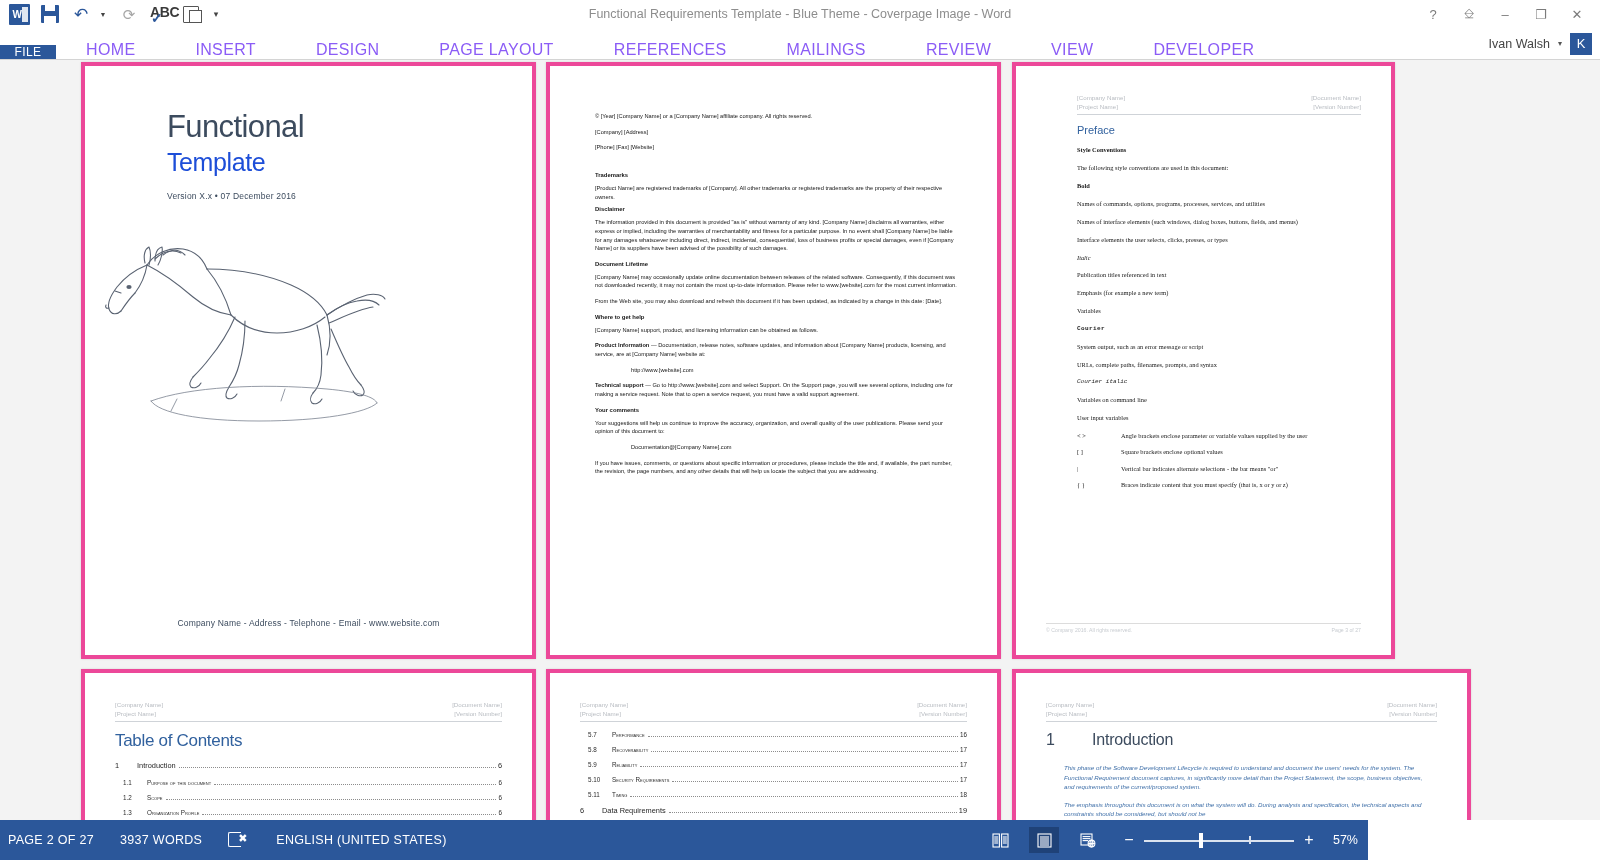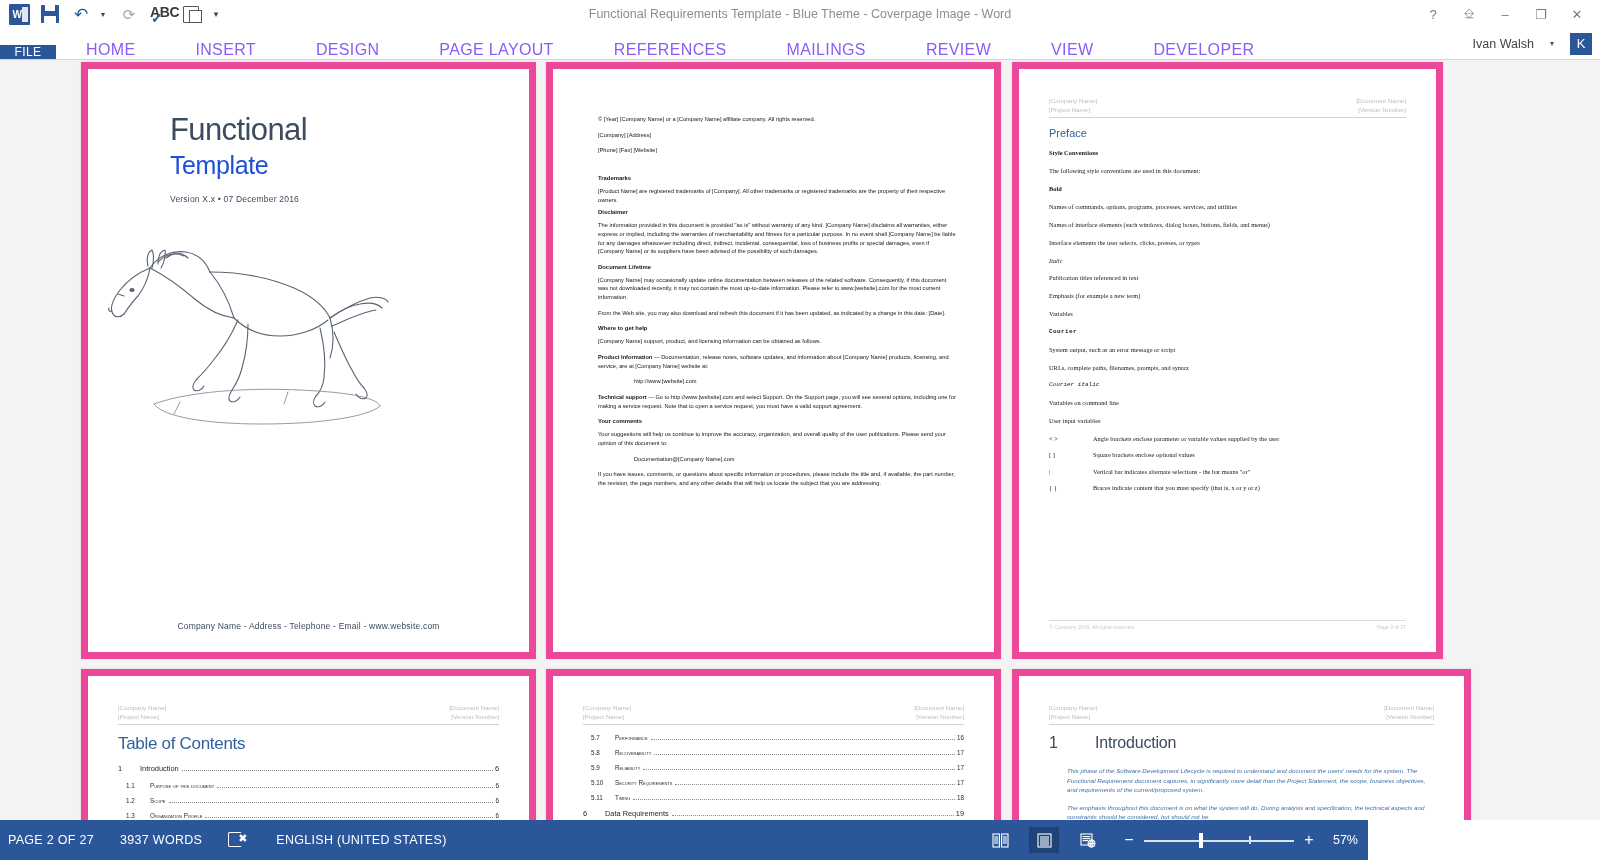--- a/index.html
+++ b/index.html
@@ -53,40 +53,40 @@
   .ribbon {
     position: absolute; left: 0; top: 28px; width: 1600px; height: 31px;
     background: #ffffff;
   }
   .tabs { position: absolute; left: 0; top: 0; height: 31px; display: flex; align-items: flex-end; }
   .tab-file {
     background: #2b579a; color: #fff; width: 56px; display: flex; align-items: center; justify-content: center;
     font-size: 12px; letter-spacing: .4px;
   }
   .tab { display:flex; align-items:center; padding: 0 30px; font-size: 16px; color: #8b5cf6; letter-spacing: .35px; }
-  .account { position:absolute; right: 8px; top: 0; height: 31px; display:flex; align-items:center; gap: 16px;}
+  .account { position:absolute; right: 8px; top: 0; height: 31px; display:flex; align-items:center; gap: 8px;}
   .acct-name { font-size: 12.5px; color: #444; }
   .acct-caret { font-size: 8px; color:#555; }
   .acct-badge { width: 22px; height: 22px; background: #2b579a; color:#fff; font-size: 13px;
                 display:flex; align-items:center; justify-content:center; }
   .ribbon-sep { position:absolute; left:0; top:59px; width:1600px; height:1px; background:#d4d4d4; }
 
   
   .canvas {
     position: absolute; left: 0; top: 60px; width: 1600px; height: 760px;
     background: #f3f3f3; overflow: hidden;
   }
   .page {
-    position: absolute; background: #fff; border: 7px solid #ec4899;
+    position: absolute; background: #fff; border: 4px solid #ec4899;
     box-shadow: 0 0 2px rgba(0,0,0,.12);
     overflow: hidden;
   }
   .p1 { left: 81px;  top: 2px;   width: 455px; height: 597px; }
   .p2 { left: 546px; top: 2px;   width: 455px; height: 597px; }
-  .p3 { left: 1012px;top: 2px;   width: 431px; height: 597px; }
+  .p3 { left: 1012px;top: 2px;   width: 383px; height: 597px; padding-left: 31px; }
   .p4 { left: 81px;  top: 609px; width: 455px; height: 597px; }
   .p5 { left: 546px; top: 609px; width: 455px; height: 597px; }
   .p6 { left: 1012px;top: 609px; width: 459px; height: 597px; }
 
   
   .cover-pad { padding: 45px 42px 0 82px; }
   .cover-title { font-size: 31px; line-height: 1.06; color: #3c4b5e; font-weight: 300; letter-spacing: -0.6px; }
   .cover-sub { font-size: 25px; color: #1d4ed8; font-weight: 300; margin-top: 4px; letter-spacing: -0.4px; }
   .cover-ver { font-size: 8.5px; color: #3c4b5e; margin-top: 14px; letter-spacing: .2px; }
   .horse-wrap { margin-top: 28px; margin-left: -26px; }

